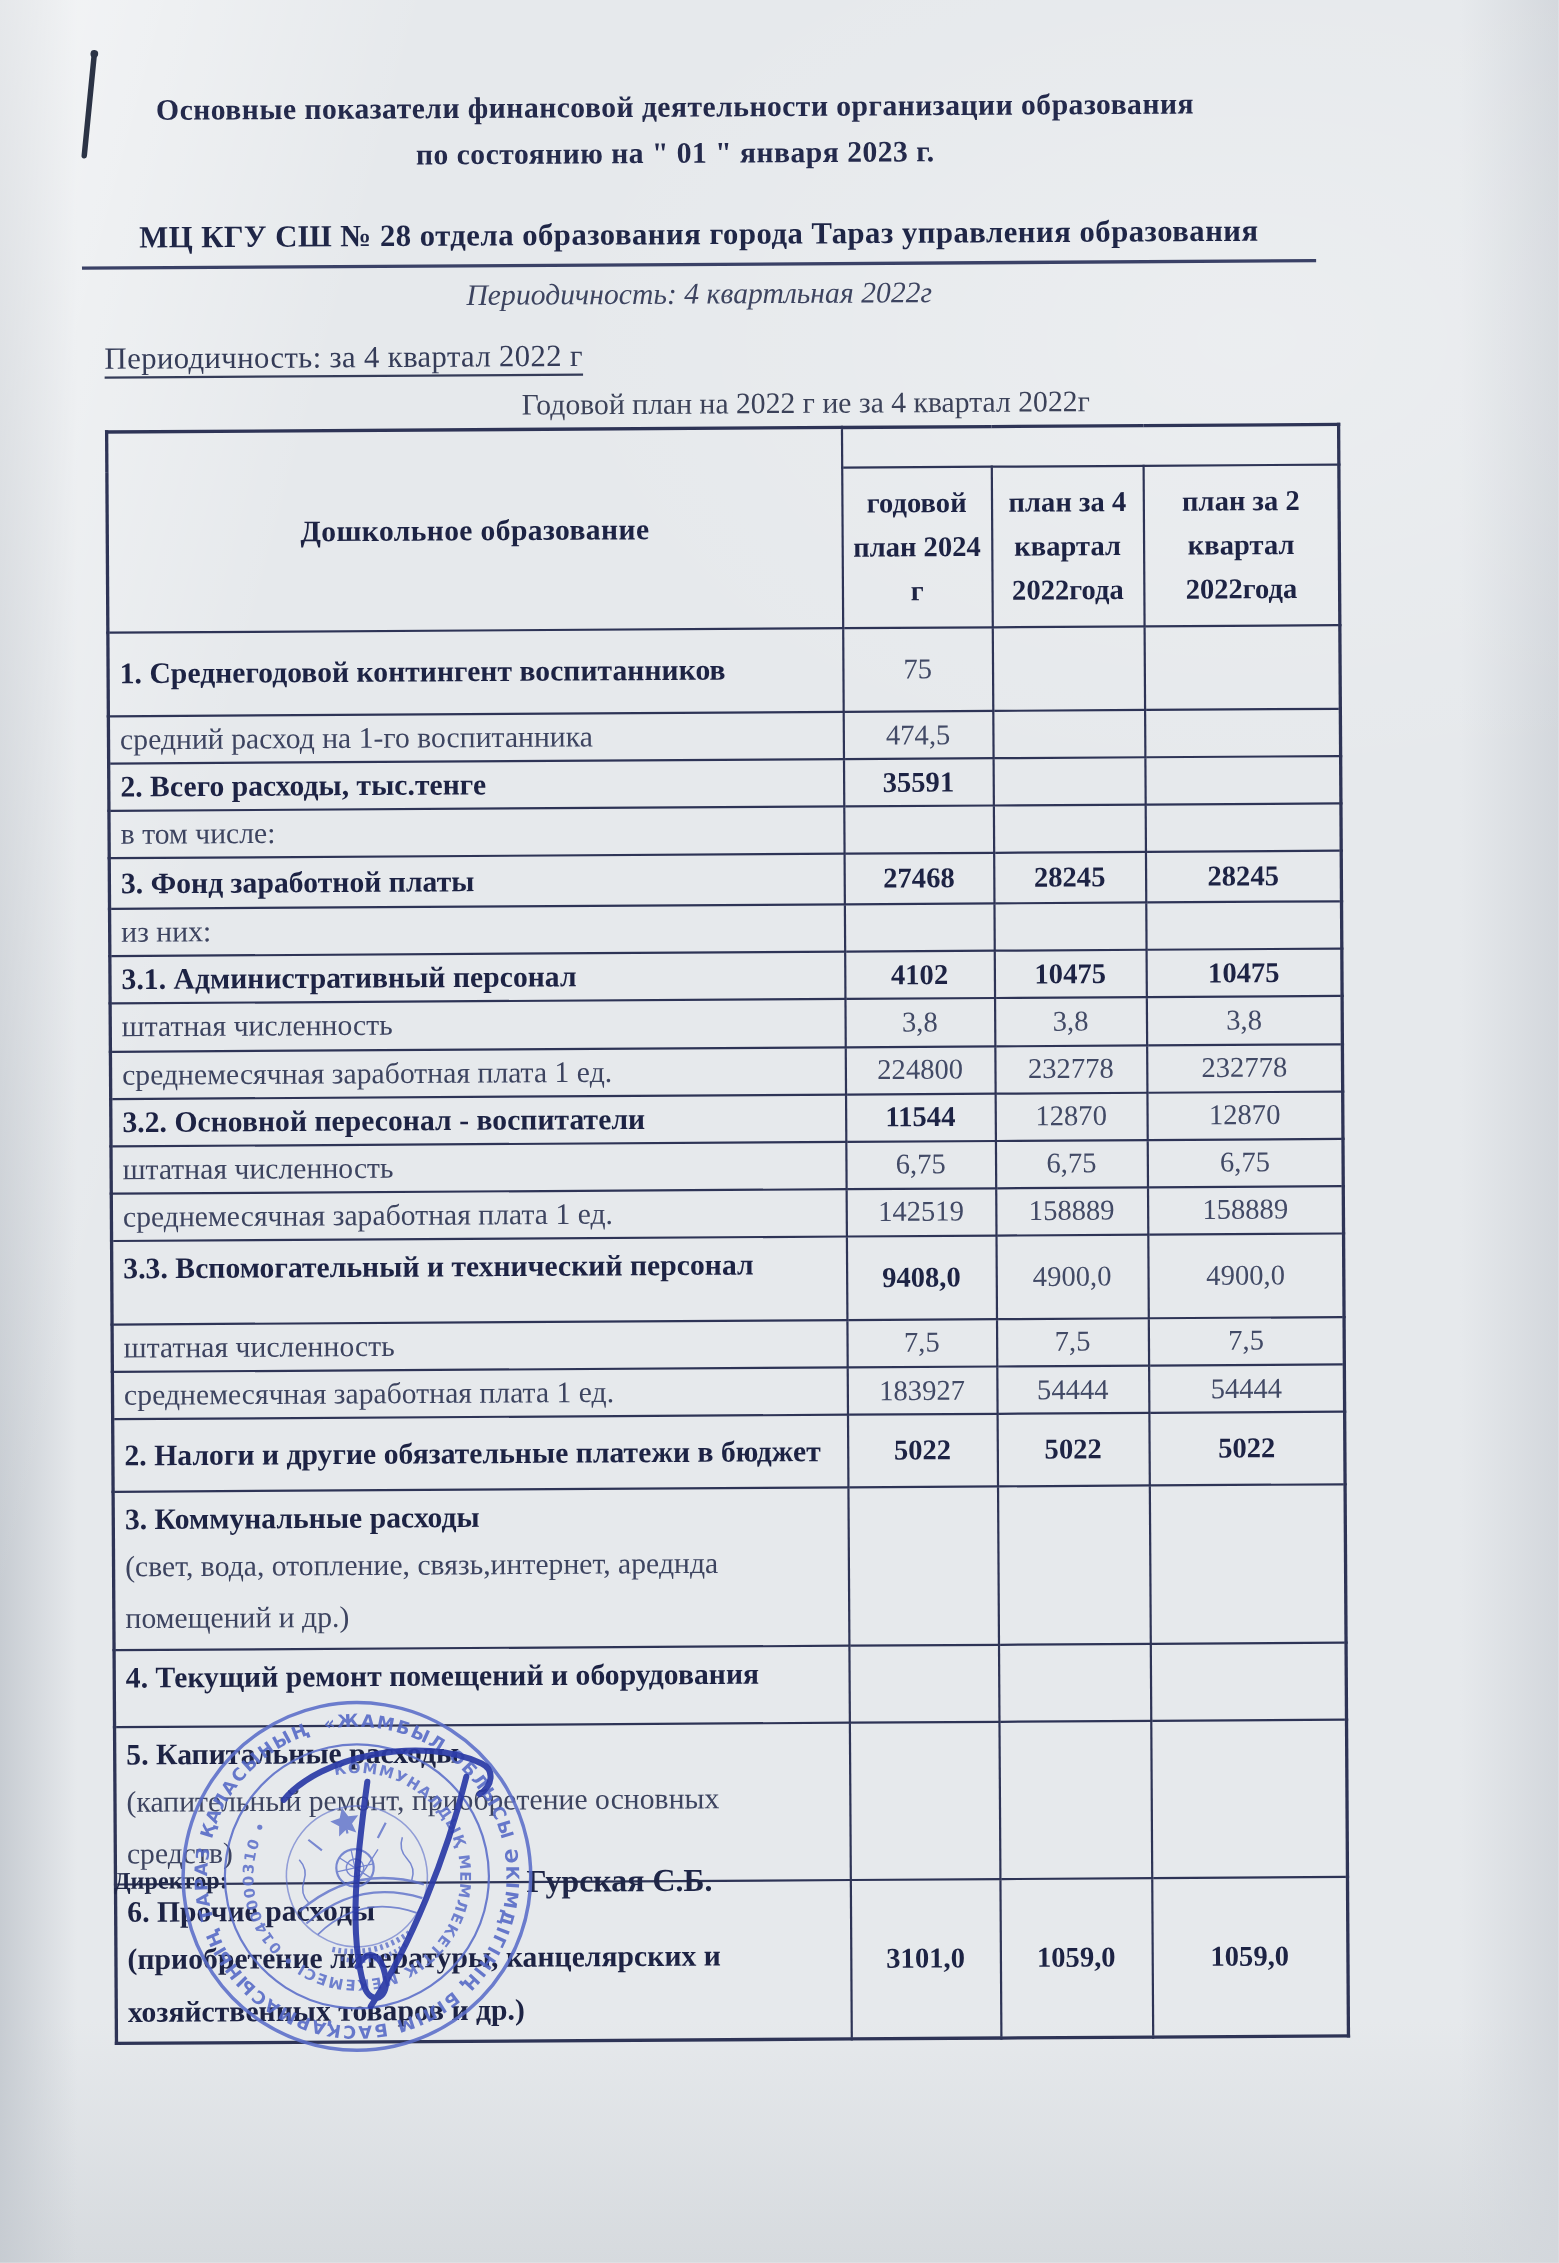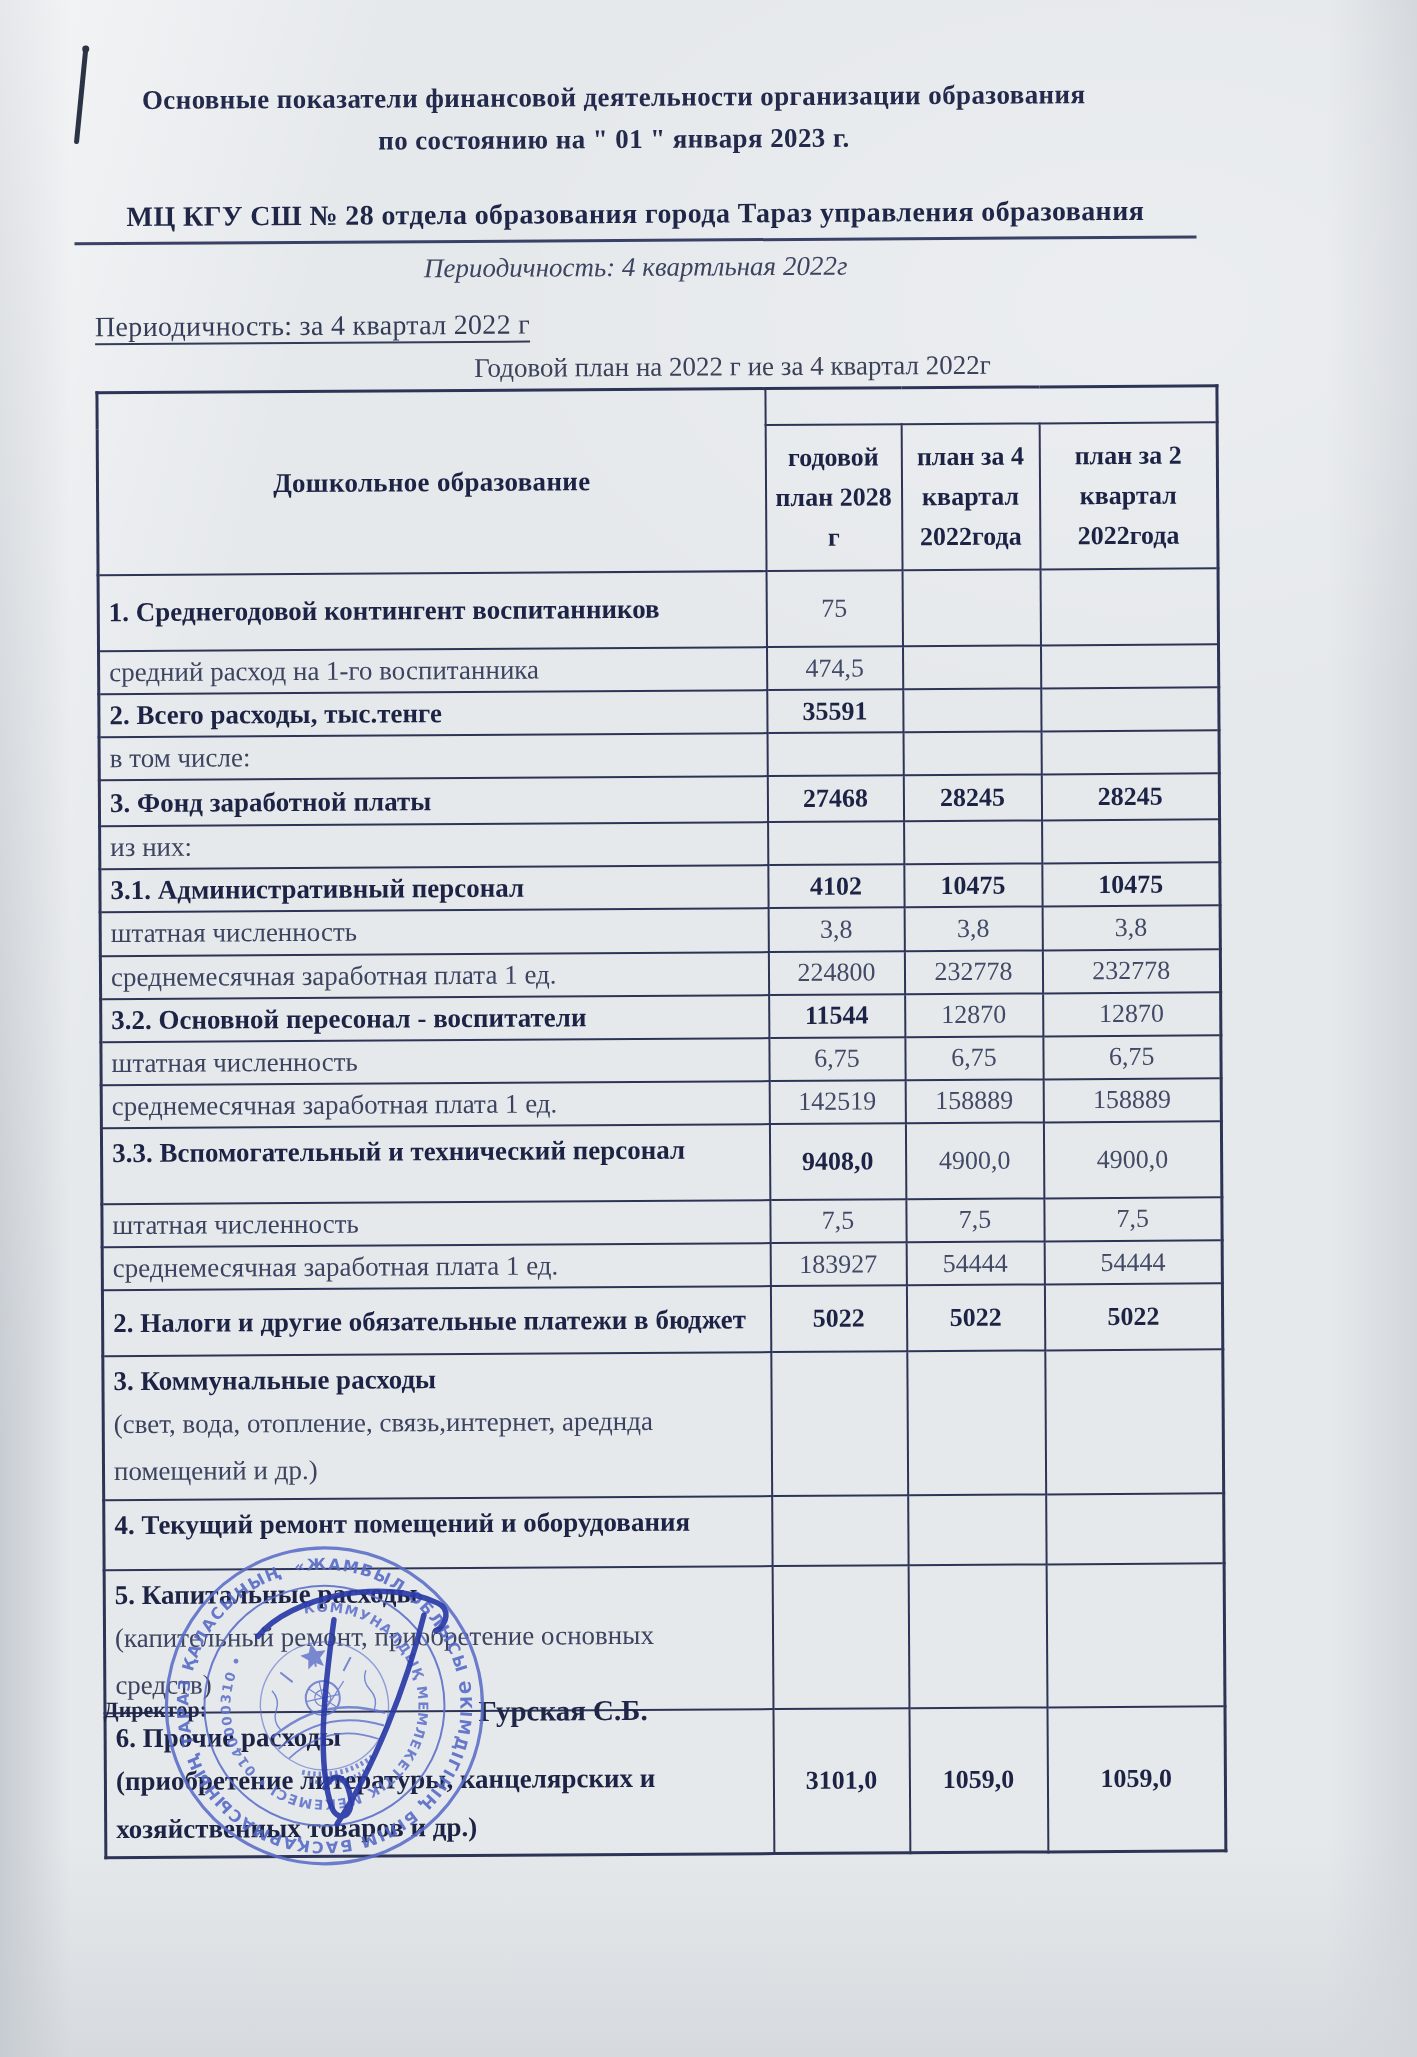--- a/index.html
+++ b/index.html
@@ -93,21 +93,21 @@
           <col style="width:136px">
           <col style="width:138px">
           <col style="width:178px">
       </colgroup>
       <thead>
         <tr>
           <th class="corner" rowspan="2">Дошкольное образование</th>
           <th class="strip" colspan="3"></th>
         </tr>
         <tr>
-          <th class="colh">годовой план 2028 г</th>
+          <th class="colh">годовой план 2024 г</th>
           <th class="colh">план за  4 квартал 2022года</th>
           <th class="colh">план за  2 квартал 2022года</th>
         </tr>
       </thead>
       <tbody>
           <tr class="row-1">
         <td class="label">
           <div class="lbl b">1. Среднегодовой контингент воспитанников</div>
 
         </td>

